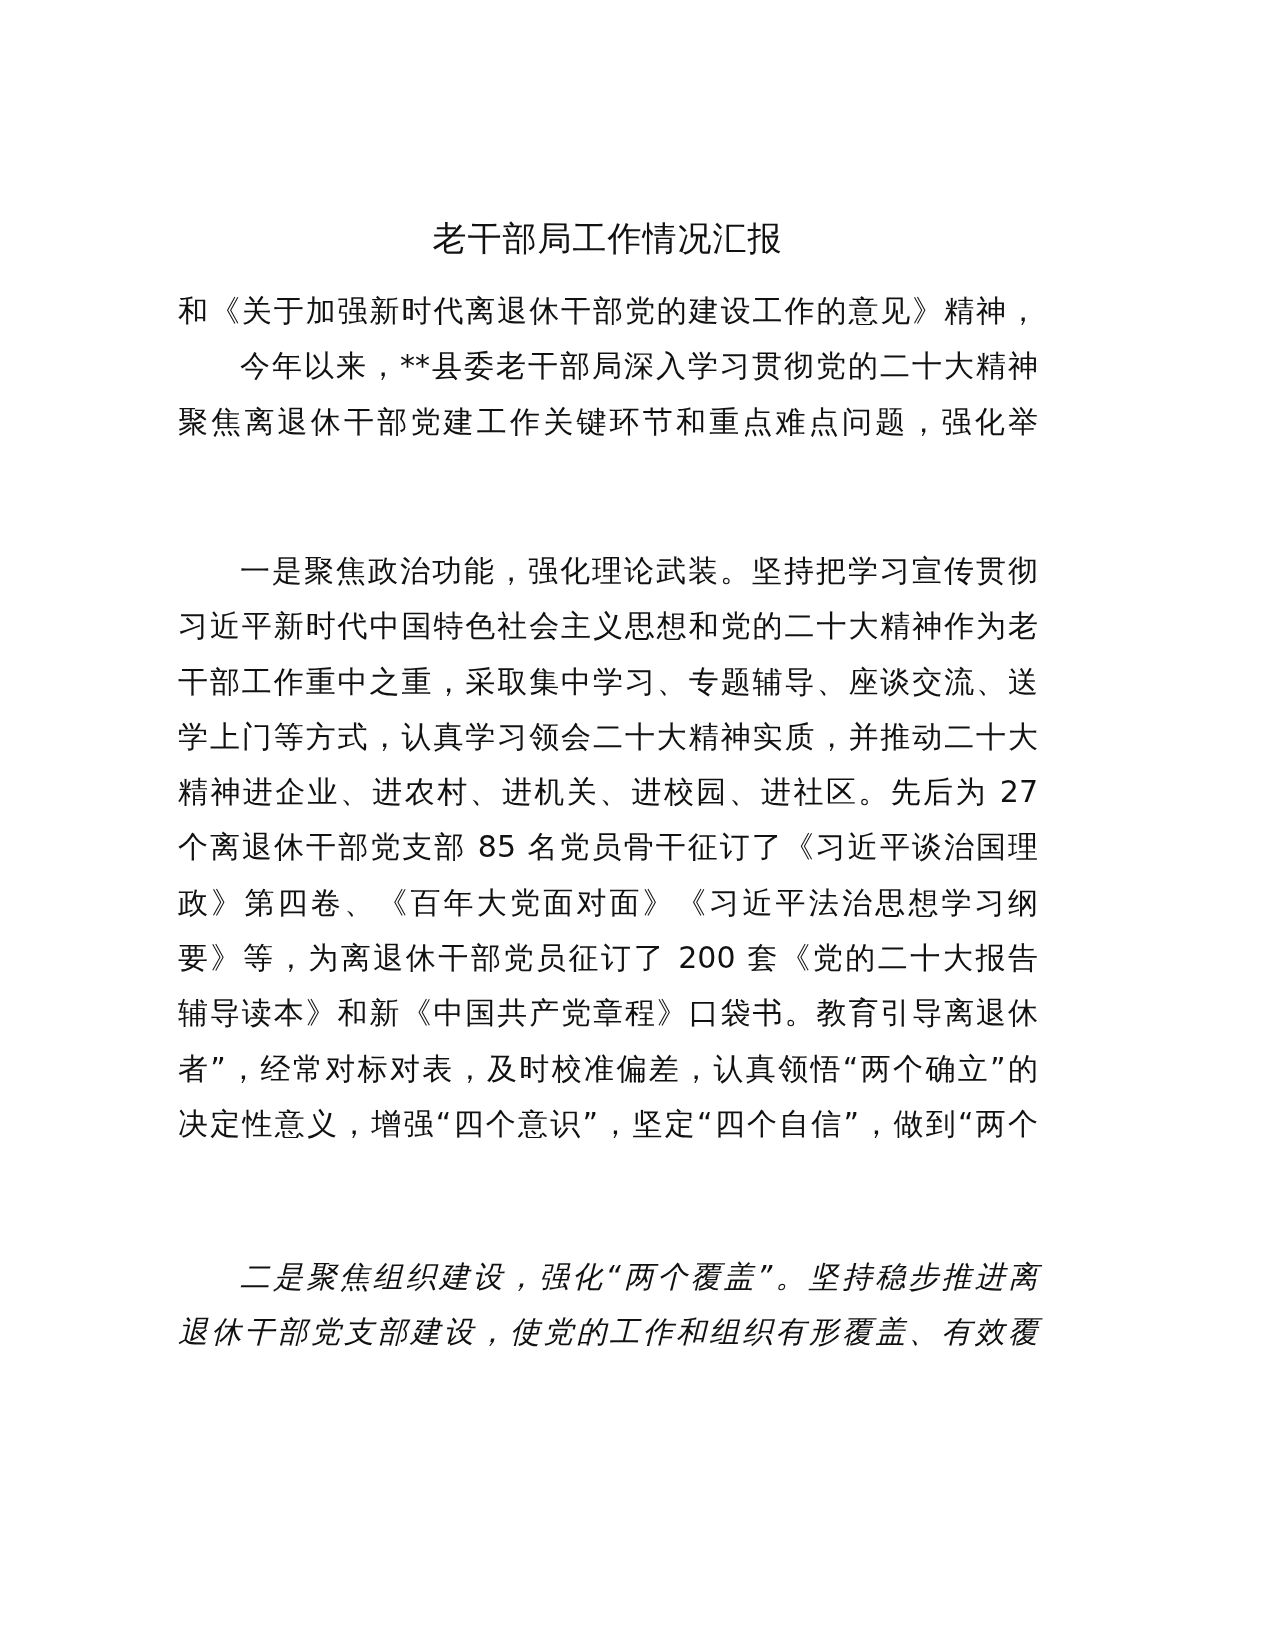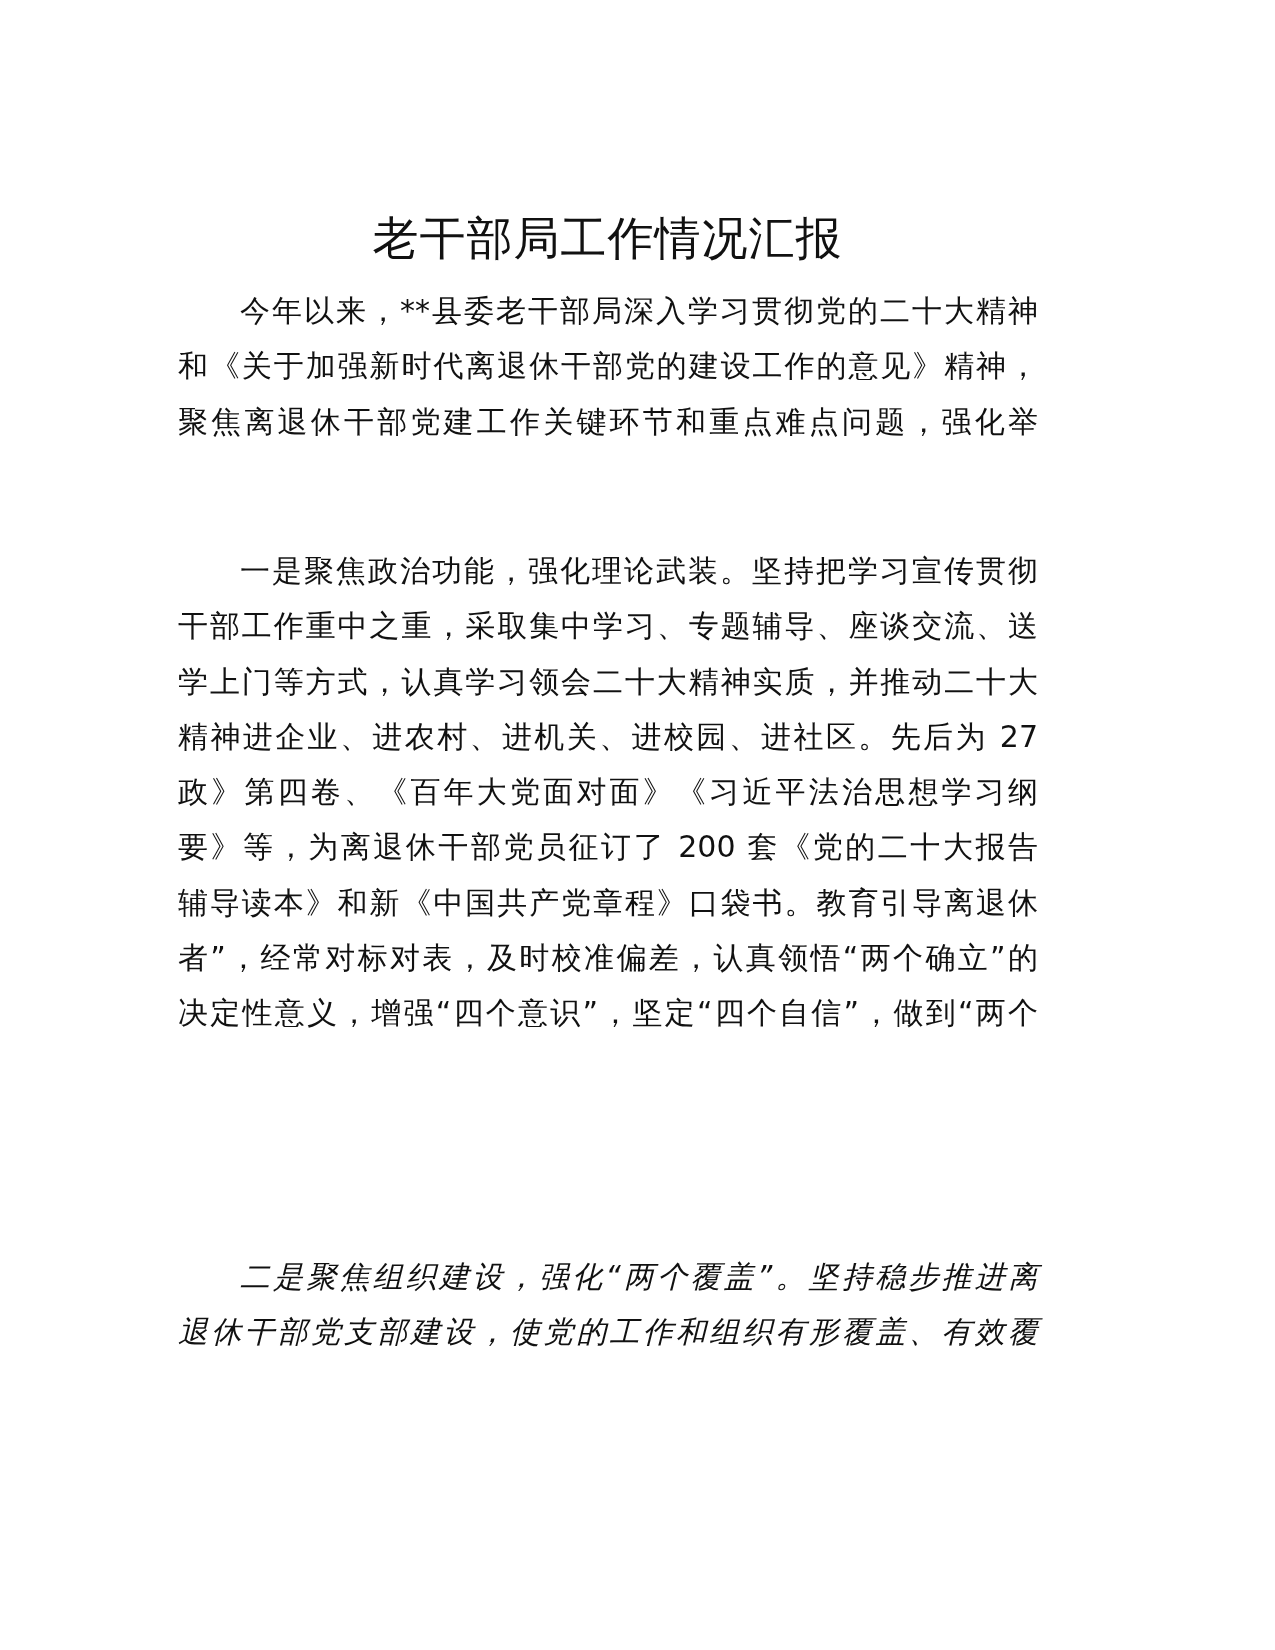--- a/index.html
+++ b/index.html
@@ -22,21 +22,21 @@
       width: 1275px;
       height: 1650px;
       background: #ffffff;
     }
     .doc-title {
       position: absolute;
       left: 0;
       width: 1215px;
       top: 212px;
       text-align: center;
-      font-size: 46px;
+      font-size: 34px;
       line-height: 52px;
       letter-spacing: 1px;
       color: #111111;
       margin: 0;
       font-weight: normal;
     }
     .body-text {
       position: absolute;
       left: 178px;
       width: 860px;
@@ -67,32 +67,34 @@
   </style>
 </head>
 <body>
 
 <div class="page">
 
   <h1 class="doc-title">老干部局工作情况汇报</h1>
 
   <div class="body-text" id="p1">
     <p class="para">
+      <span class="line">和《关于加强新时代离退休干部党的建设工作的意见》精神，</span>
       <span class="line indent">今年以来，**县委老干部局深入学习贯彻党的二十大精神</span>
-      <span class="line">和《关于加强新时代离退休干部党的建设工作的意见》精神，</span>
       <span class="line">聚焦离退休干部党建工作关键环节和重点难点问题，强化举</span>
     </p>
   </div>
 
   <div class="body-text" id="p2">
     <p class="para">
       <span class="line indent">一是聚焦政治功能，强化理论武装。坚持把学习宣传贯彻</span>
+      <span class="line">习近平新时代中国特色社会主义思想和党的二十大精神作为老</span>
       <span class="line">干部工作重中之重，采取集中学习、专题辅导、座谈交流、送</span>
       <span class="line">学上门等方式，认真学习领会二十大精神实质，并推动二十大</span>
       <span class="line">精神进企业、进农村、进机关、进校园、进社区。先后为 27</span>
+      <span class="line">个离退休干部党支部 85 名党员骨干征订了《习近平谈治国理</span>
       <span class="line">政》第四卷、《百年大党面对面》《习近平法治思想学习纲</span>
       <span class="line">要》等，为离退休干部党员征订了 200 套《党的二十大报告</span>
       <span class="line">辅导读本》和新《中国共产党章程》口袋书。教育引导离退休</span>
       <span class="line">者”，经常对标对表，及时校准偏差，认真领悟“两个确立”的</span>
       <span class="line">决定性意义，增强“四个意识”，坚定“四个自信”，做到“两个</span>
     </p>
   </div>
 
   <div class="body-text" id="p3">
     <p class="para">

